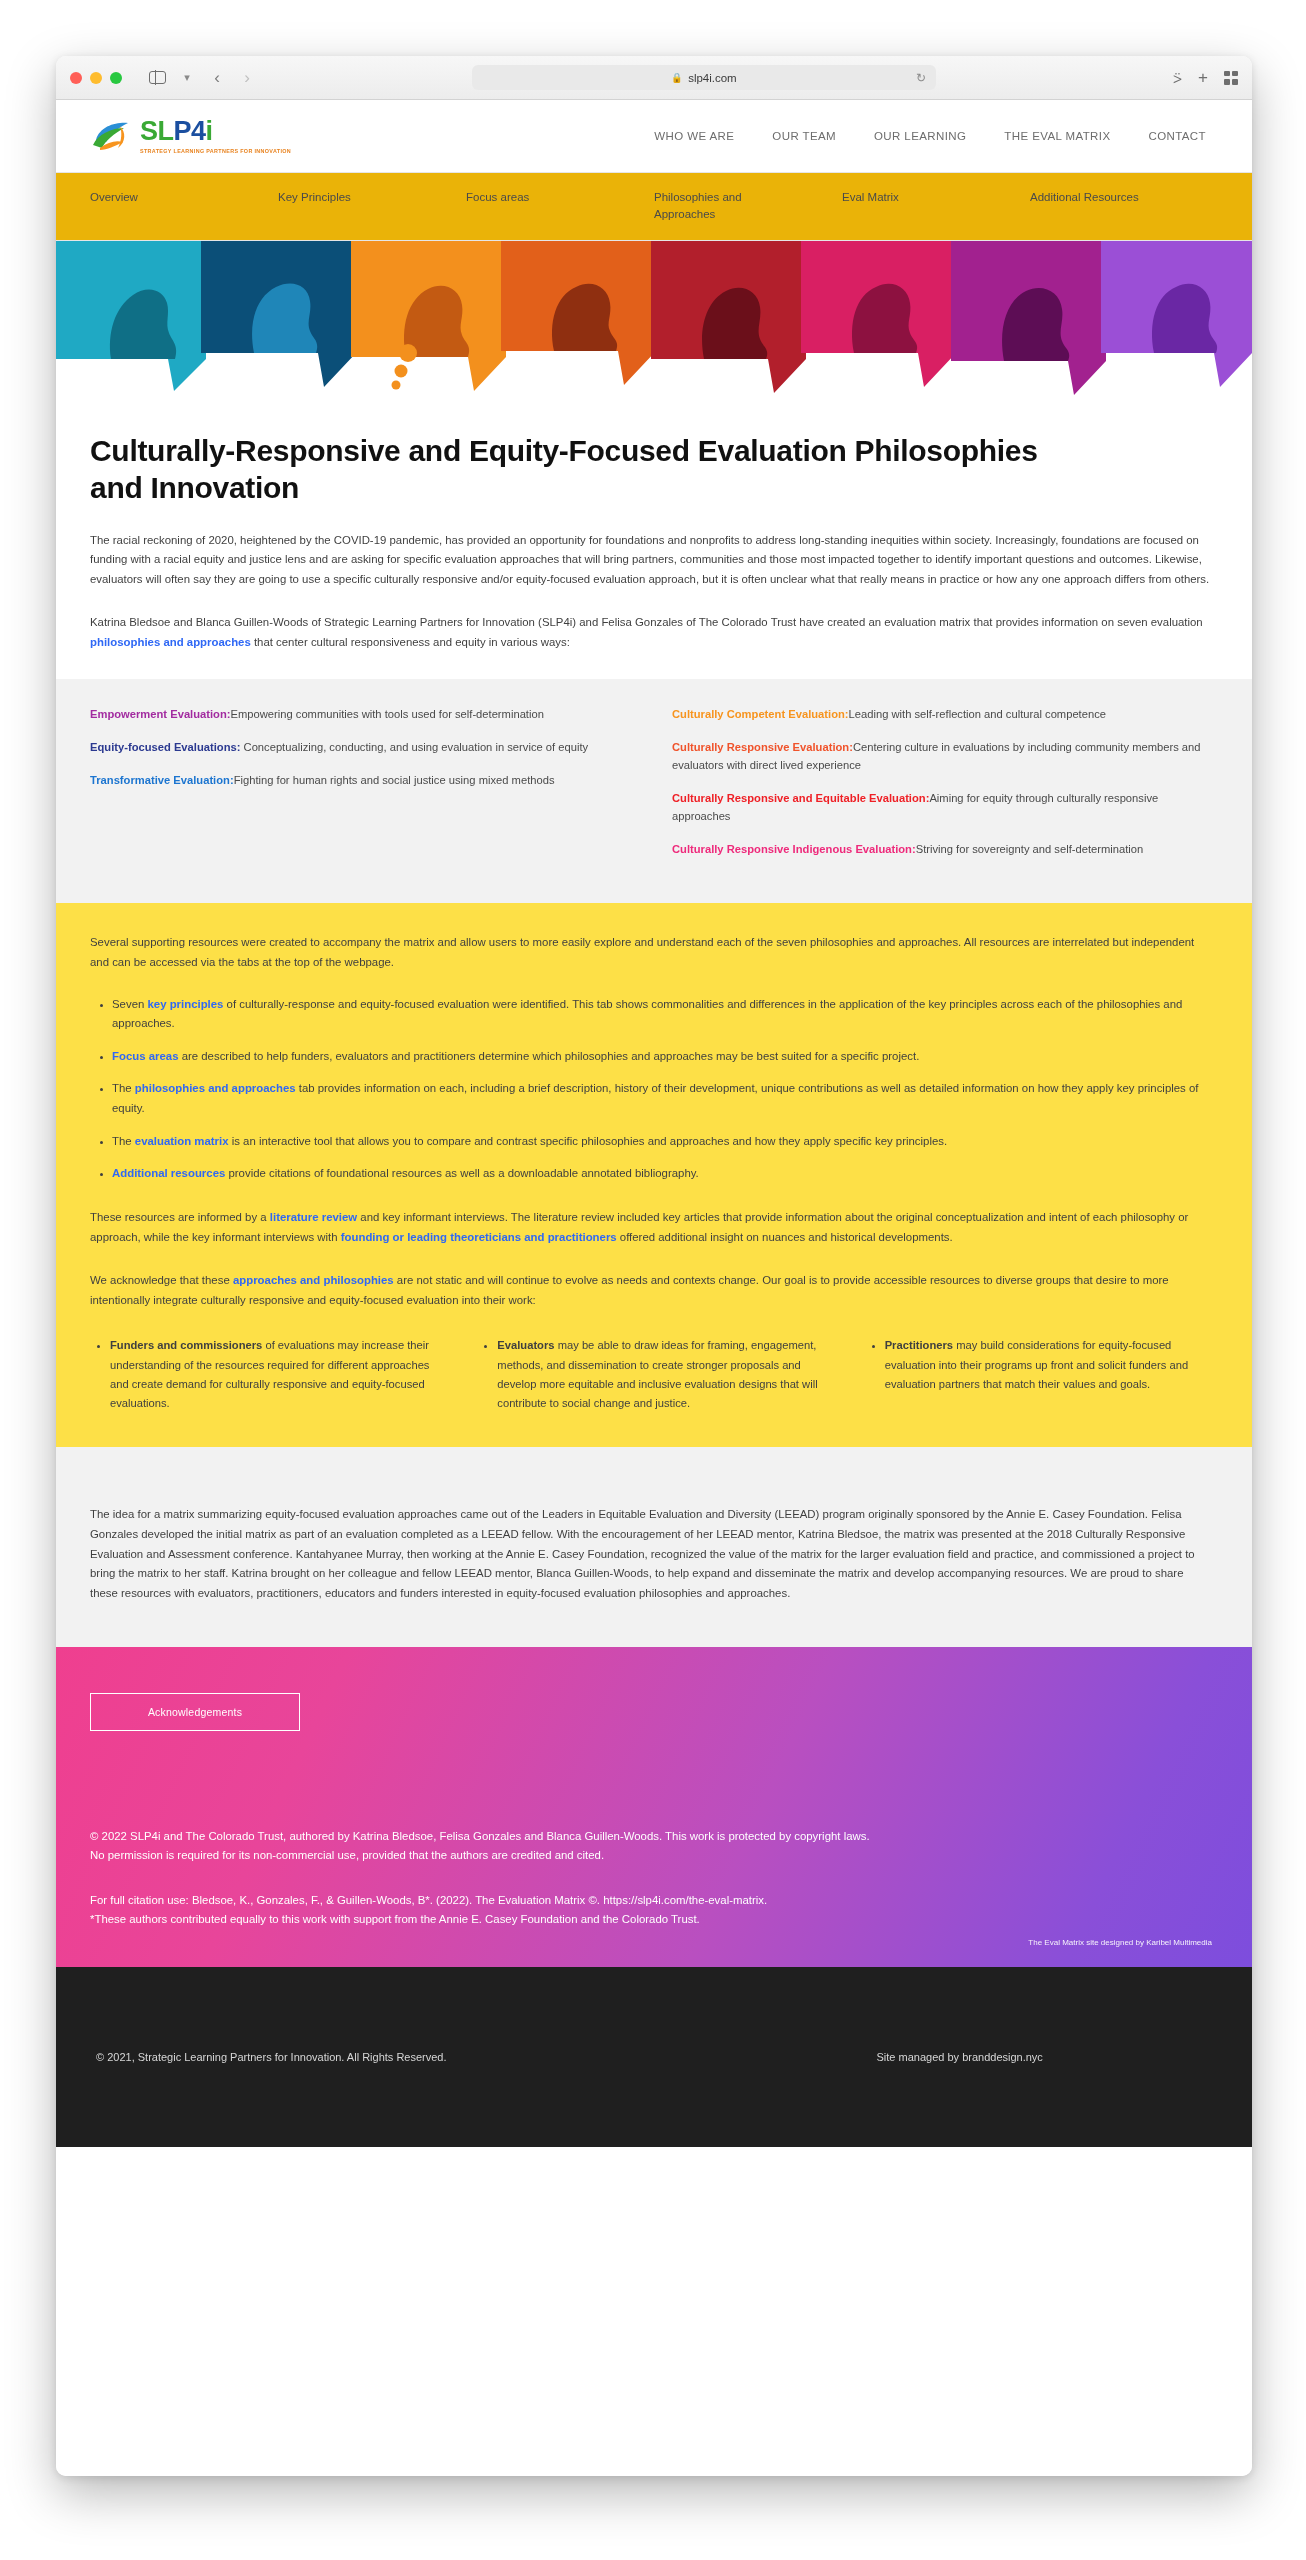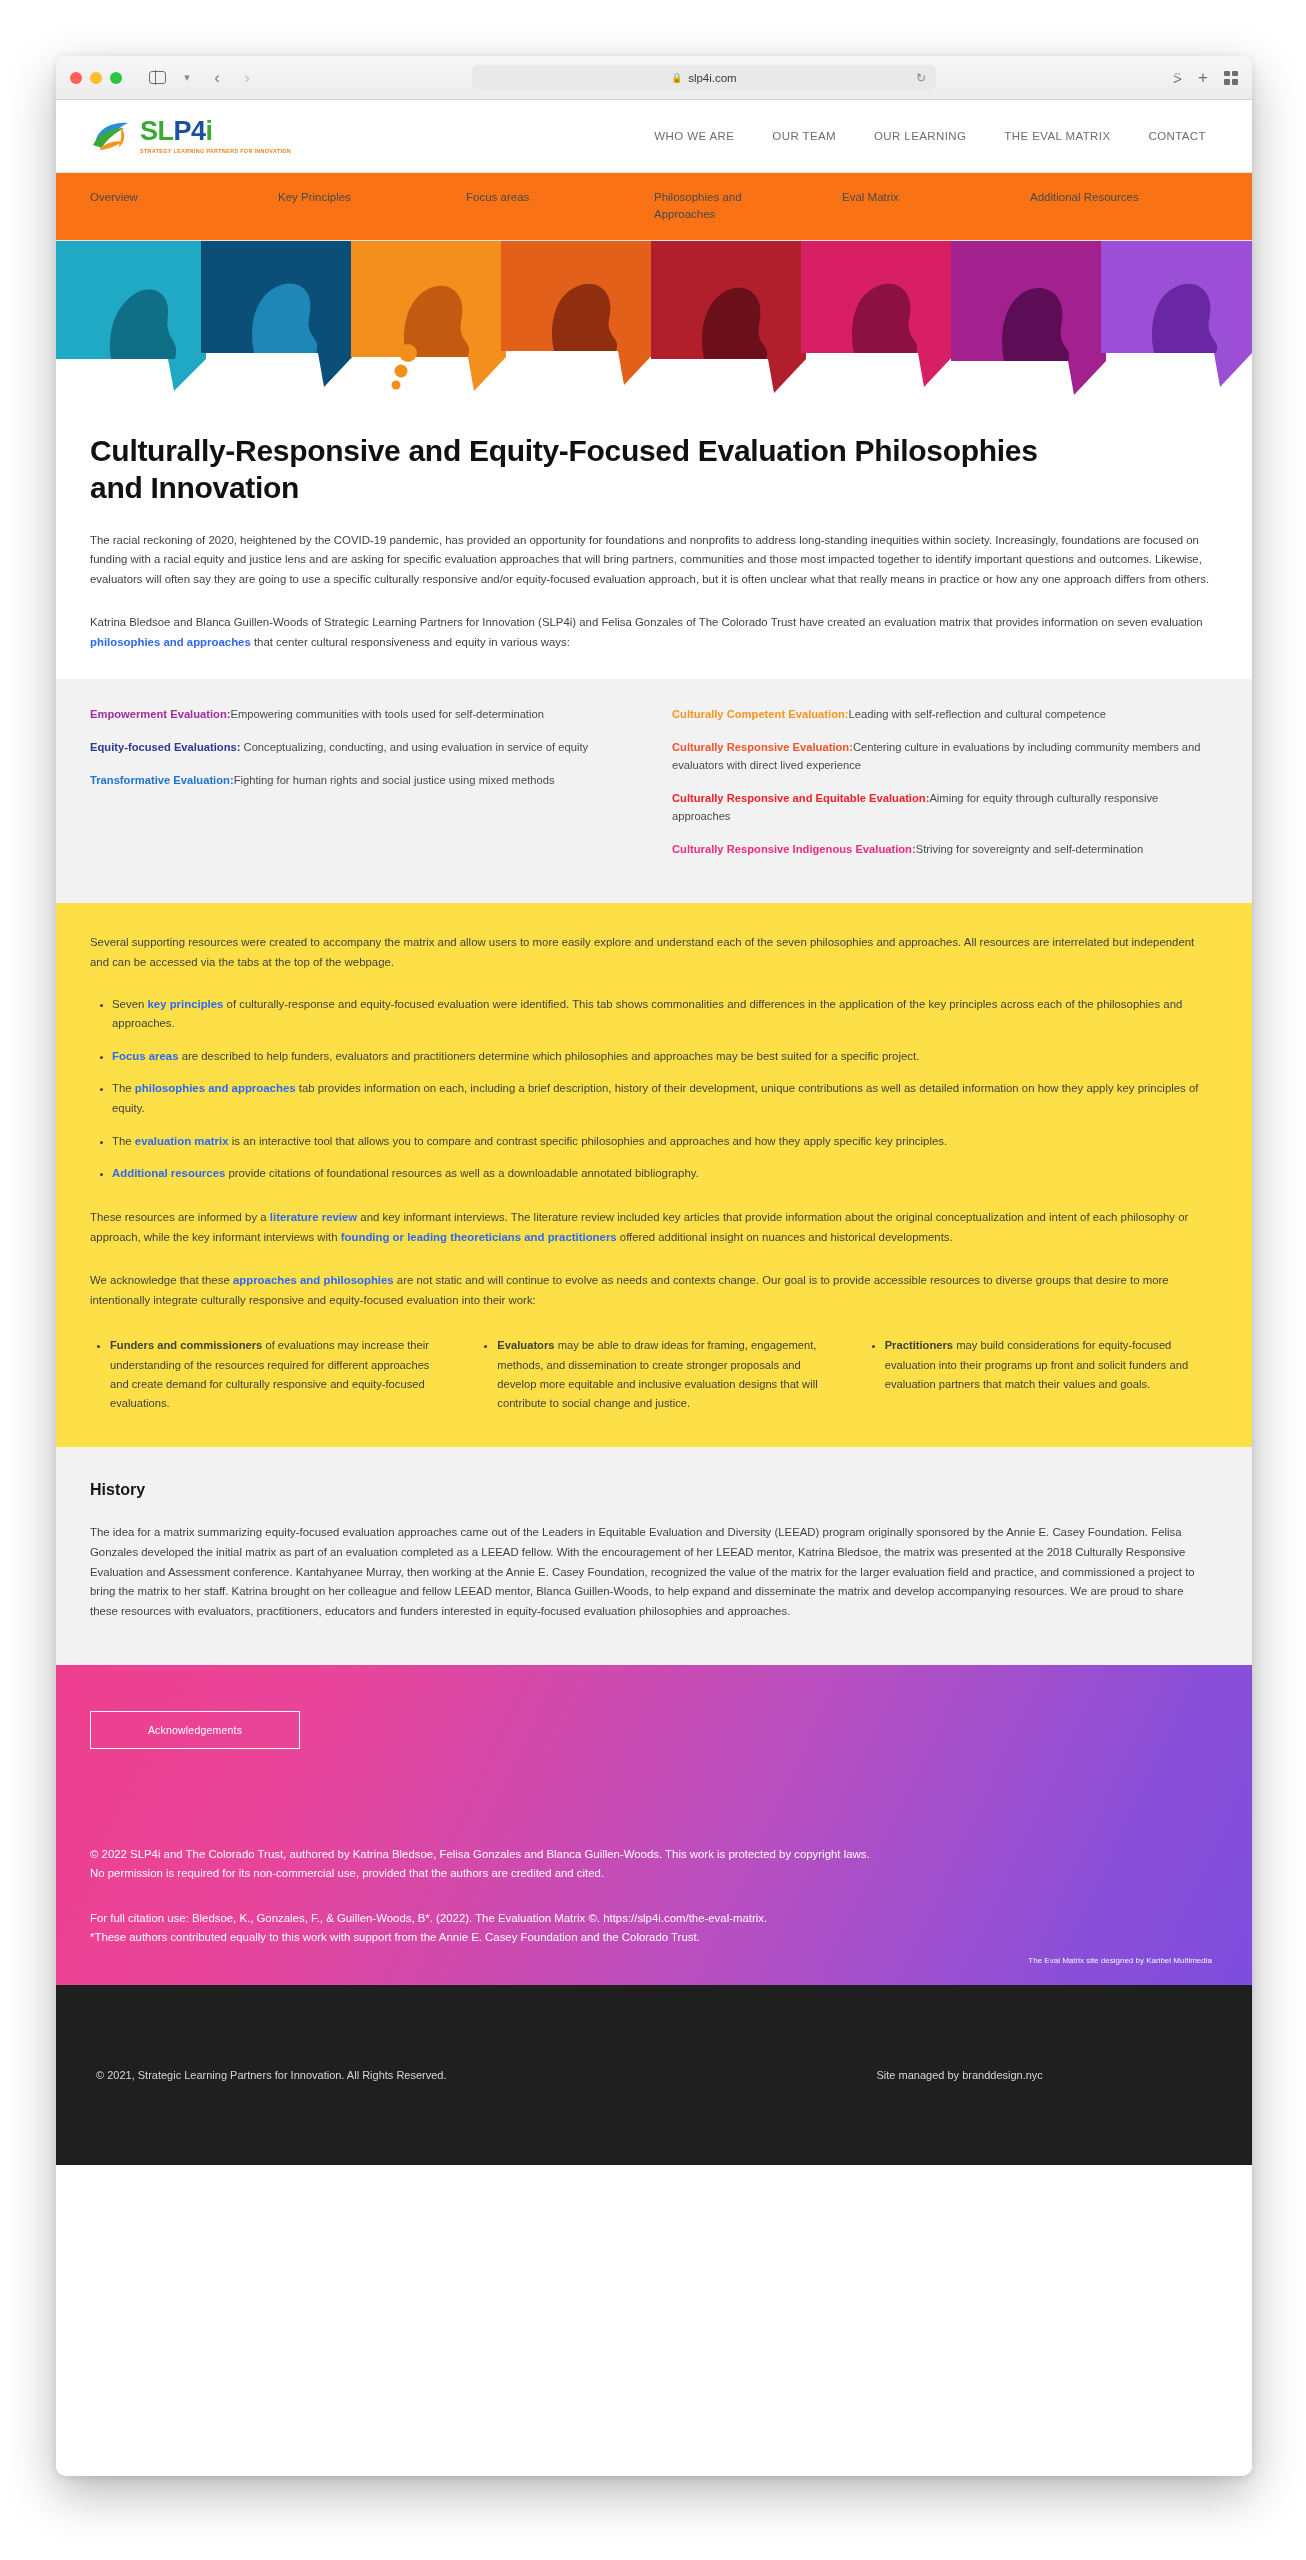--- a/index.html
+++ b/index.html
@@ -104,21 +104,21 @@
   .logo-tag { font-size: 5.4px; color: #e8821e; font-weight: 700; letter-spacing: 0.35px; margin-top: 3px; white-space: nowrap; }
 
   .topnav { margin-left: auto; display: flex; align-items: center; gap: 38px; }
   .topnav a {
     font-size: 11.5px; color: #6d6d6d; letter-spacing: 0.4px; text-decoration: none; white-space: nowrap;
   }
 
   
   .subnav {
     border-top: 1px solid #e6e6e6; border-bottom: 1px solid #e6e6e6;
-    background: #f97316; padding: 16px 34px 18px 34px;
+    background: #eab308; padding: 16px 34px 18px 34px;
     display: grid; grid-template-columns: repeat(6, 1fr);
   }
   .subnav a { font-size: 11.5px; color: #4a4a4a; text-decoration: none; line-height: 1.45; max-width: 120px; }
 
   
   .hero { height: 160px; position: relative; overflow: hidden; background: #fff; }
   .hero svg { display: block; width: 100%; height: 100%; }
 
   
   .content { padding: 0 34px; }
@@ -340,21 +340,20 @@
         <ul>
             <li><b>Evaluators</b><span> may be able to draw ideas for framing, engagement, methods, and dissemination to create stronger proposals and develop more equitable and inclusive evaluation designs that will contribute to social change and justice.</span></li>
           </ul>
         <ul>
             <li><b>Practitioners</b><span> may build considerations for equity-focused evaluation into their programs up front and solicit funders and evaluation partners that match their values and goals.</span></li>
           </ul>
       </div>
     </div>
 
     <div class="history">
-      <h2 class="history-title">History</h2>
       <p class="body">The idea for a matrix summarizing equity-focused evaluation approaches came out of the Leaders in Equitable Evaluation and Diversity (LEEAD) program originally sponsored by the Annie E. Casey Foundation. Felisa Gonzales developed the initial matrix as part of an evaluation completed as a LEEAD fellow. With the encouragement of her LEEAD mentor, Katrina Bledsoe, the matrix was presented at the 2018 Culturally Responsive Evaluation and Assessment conference. Kantahyanee Murray, then working at the Annie E. Casey Foundation, recognized the value of the matrix for the larger evaluation field and practice, and commissioned a project to bring the matrix to her staff. Katrina brought on her colleague and fellow LEEAD mentor, Blanca Guillen-Woods, to help expand and disseminate the matrix and develop accompanying resources. We are proud to share these resources with evaluators, practitioners, educators and funders interested in equity-focused evaluation philosophies and approaches.</p>
     </div>
 
     <div class="footer-grad">
       <button class="ack-btn">Acknowledgements</button>
       <div class="foot-text">
         <div>© 2022 SLP4i and The Colorado Trust, authored by Katrina Bledsoe, Felisa Gonzales and Blanca Guillen-Woods. This work is protected by copyright laws.</div>
         <div>No permission is required for its non-commercial use, provided that the authors are credited and cited.</div>
       </div>
       <div class="foot-text second">

